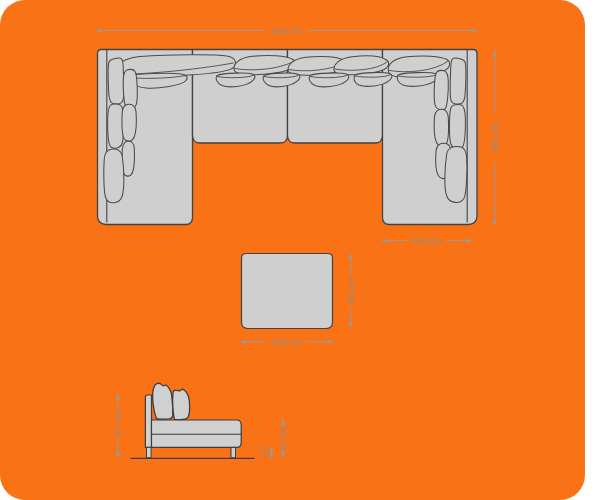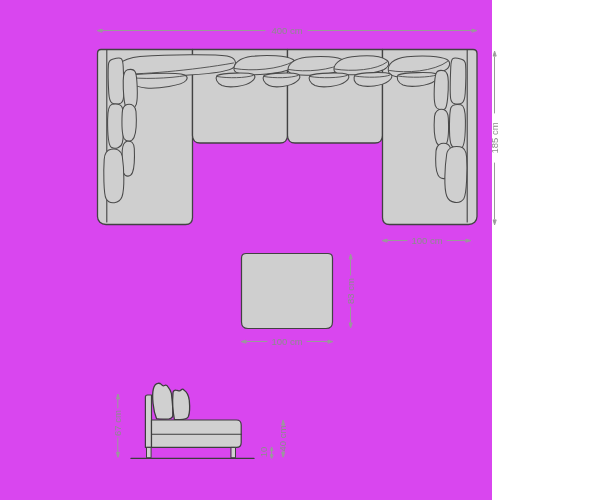--- a/index.html
+++ b/index.html
@@ -1,16 +1,16 @@
 <!DOCTYPE html>
 <html><head>
 <meta charset="utf-8">
 <style>
   html,body{margin:0;padding:0;background:#ffffff;}
-  .wrap{width:492px;height:500px;position:relative;background:#d946ef;}
+  .wrap{width:585px;height:500px;position:relative;background:#f97316;border-radius:25px;}
   svg{display:block;}
   text{font-family:"Liberation Sans", sans-serif;}
 </style>
 </head>
 <body>
 <div class="wrap">
 <svg width="600" height="500" viewBox="0 0 600 500" xmlns="http://www.w3.org/2000/svg">
   <defs></defs>
   <g stroke-linejoin="round" stroke-linecap="round">
 

